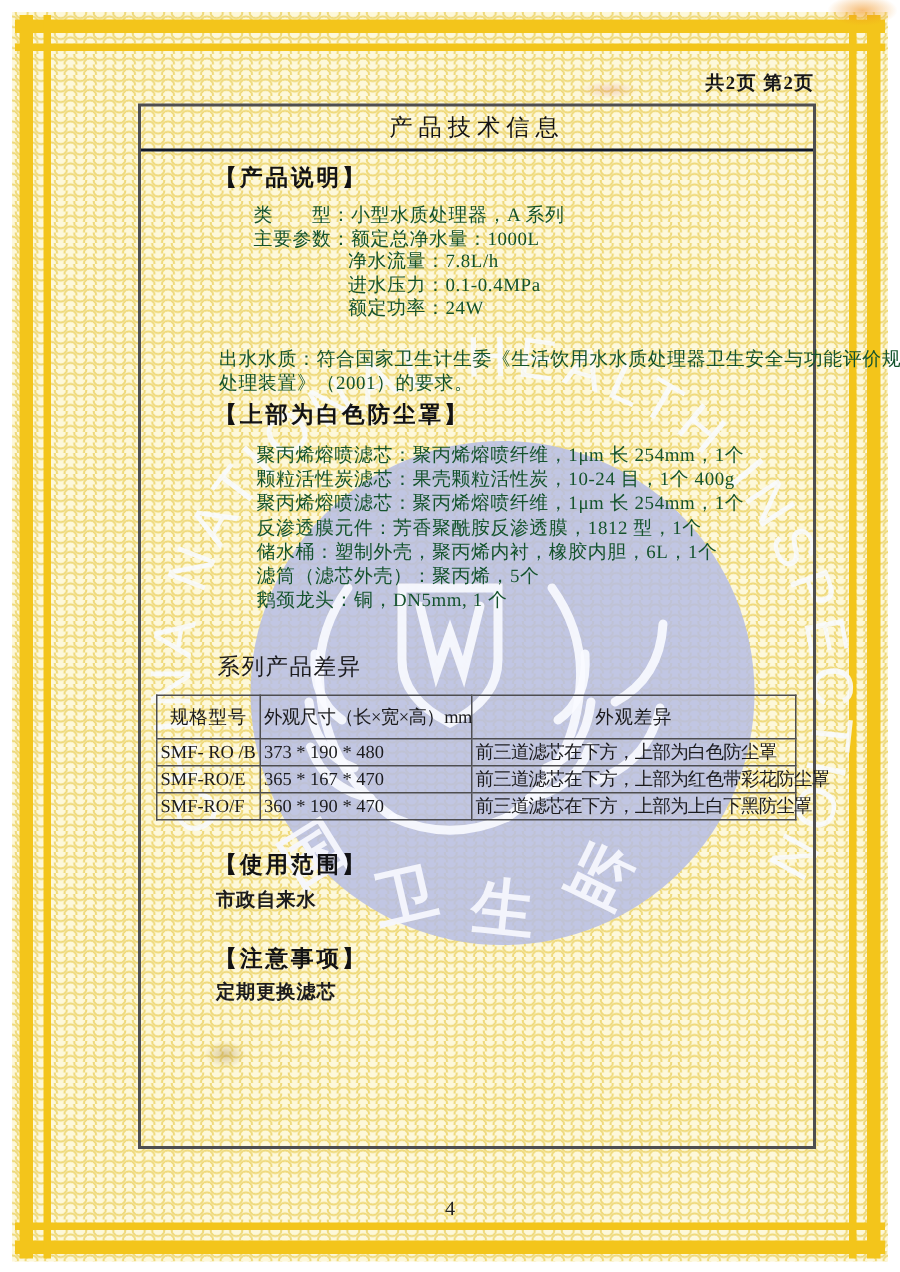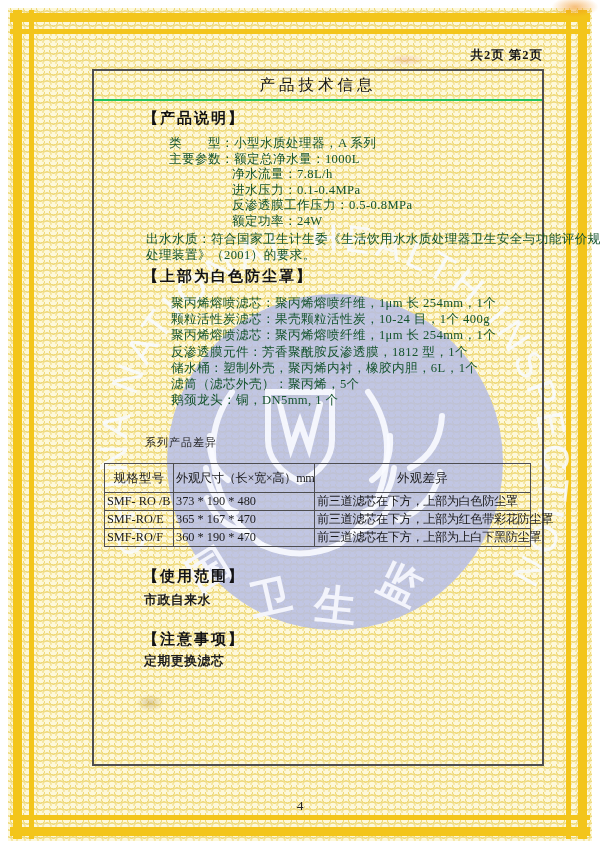--- a/index.html
+++ b/index.html
@@ -38,34 +38,34 @@
 
   .page-indicator{
     position:absolute;left:0;top:47px;width:543px;text-align:right;
     font-size:12.5px;font-weight:bold;letter-spacing:1px;color:#18181a;
   }
   .outer-box{
     position:absolute;left:92px;top:69px;width:452px;height:697px;
     border:2px solid #4e4e50;box-sizing:border-box;
   }
   .title-row{
-    height:28px;border-bottom:2px solid #22c55e;
+    height:28px;border-bottom:2px solid #0f172a;
     display:flex;align-items:center;justify-content:center;
     font-size:15.5px;letter-spacing:4px;color:#141416;
   }
   .abs{position:absolute;margin-left:46px;}
   .h-section{font-size:15px;font-weight:bold;letter-spacing:2px;color:#121214;white-space:nowrap;}
   .body-line{font-size:12.6px;letter-spacing:.4px;white-space:nowrap;color:#14532d;}
   .param-block{left:29px;top:65px;line-height:15.6px;}
   .param-block div{height:15.6px;}
   .sub-indent{padding-left:63px;}
   .wq-block{left:6px;top:161px;line-height:15.6px;}
   .comp-block{left:31px;top:224px;line-height:16.2px;}
   .comp-block div{height:16.2px;}
-  .series-label{left:5px;top:364px;font-size:11px;letter-spacing:1px;white-space:nowrap;}
+  .series-label{left:5px;top:364px;font-size:15px;letter-spacing:1px;white-space:nowrap;}
 
   table.spec{
     position:absolute;left:10px;top:392px;width:376px;
     border-collapse:collapse;table-layout:fixed;
   }
   table.spec td,table.spec th{
     border:1.5px solid #4e4e50;font-weight:normal;
     font-size:12.3px;color:#1b1b1d;white-space:nowrap;overflow:visible;padding:0 2px;
   }
   table.spec th{height:28px;}
@@ -141,21 +141,20 @@
   <div class="outer-box">
     <div class="title-row">产品技术信息</div>
 
     <div class="abs h-section" style="left:3px;top:38px;">【产品说明】</div>
 
     <div class="abs param-block">
       <div class="body-line">类　　型：小型水质处理器，A 系列</div>
       <div class="body-line">主要参数：额定总净水量：1000L</div>
       <div class="body-line sub-indent">净水流量：7.8L/h</div>
       <div class="body-line sub-indent">进水压力：0.1-0.4MPa</div>
-      <div class="body-line sub-indent">反渗透膜工作压力：0.5-0.8MPa</div>
       <div class="body-line sub-indent">额定功率：24W</div>
     </div>
 
     <div class="abs wq-block">
       <div class="body-line">出水水质：符合国家卫生计生委《生活饮用水水质处理器卫生安全与功能评价规范——反渗透</div>
       <div class="body-line">处理装置》（2001）的要求。</div>
     </div>
 
     <div class="abs h-section" style="left:3px;top:196px;">【上部为白色防尘罩】</div>
 

